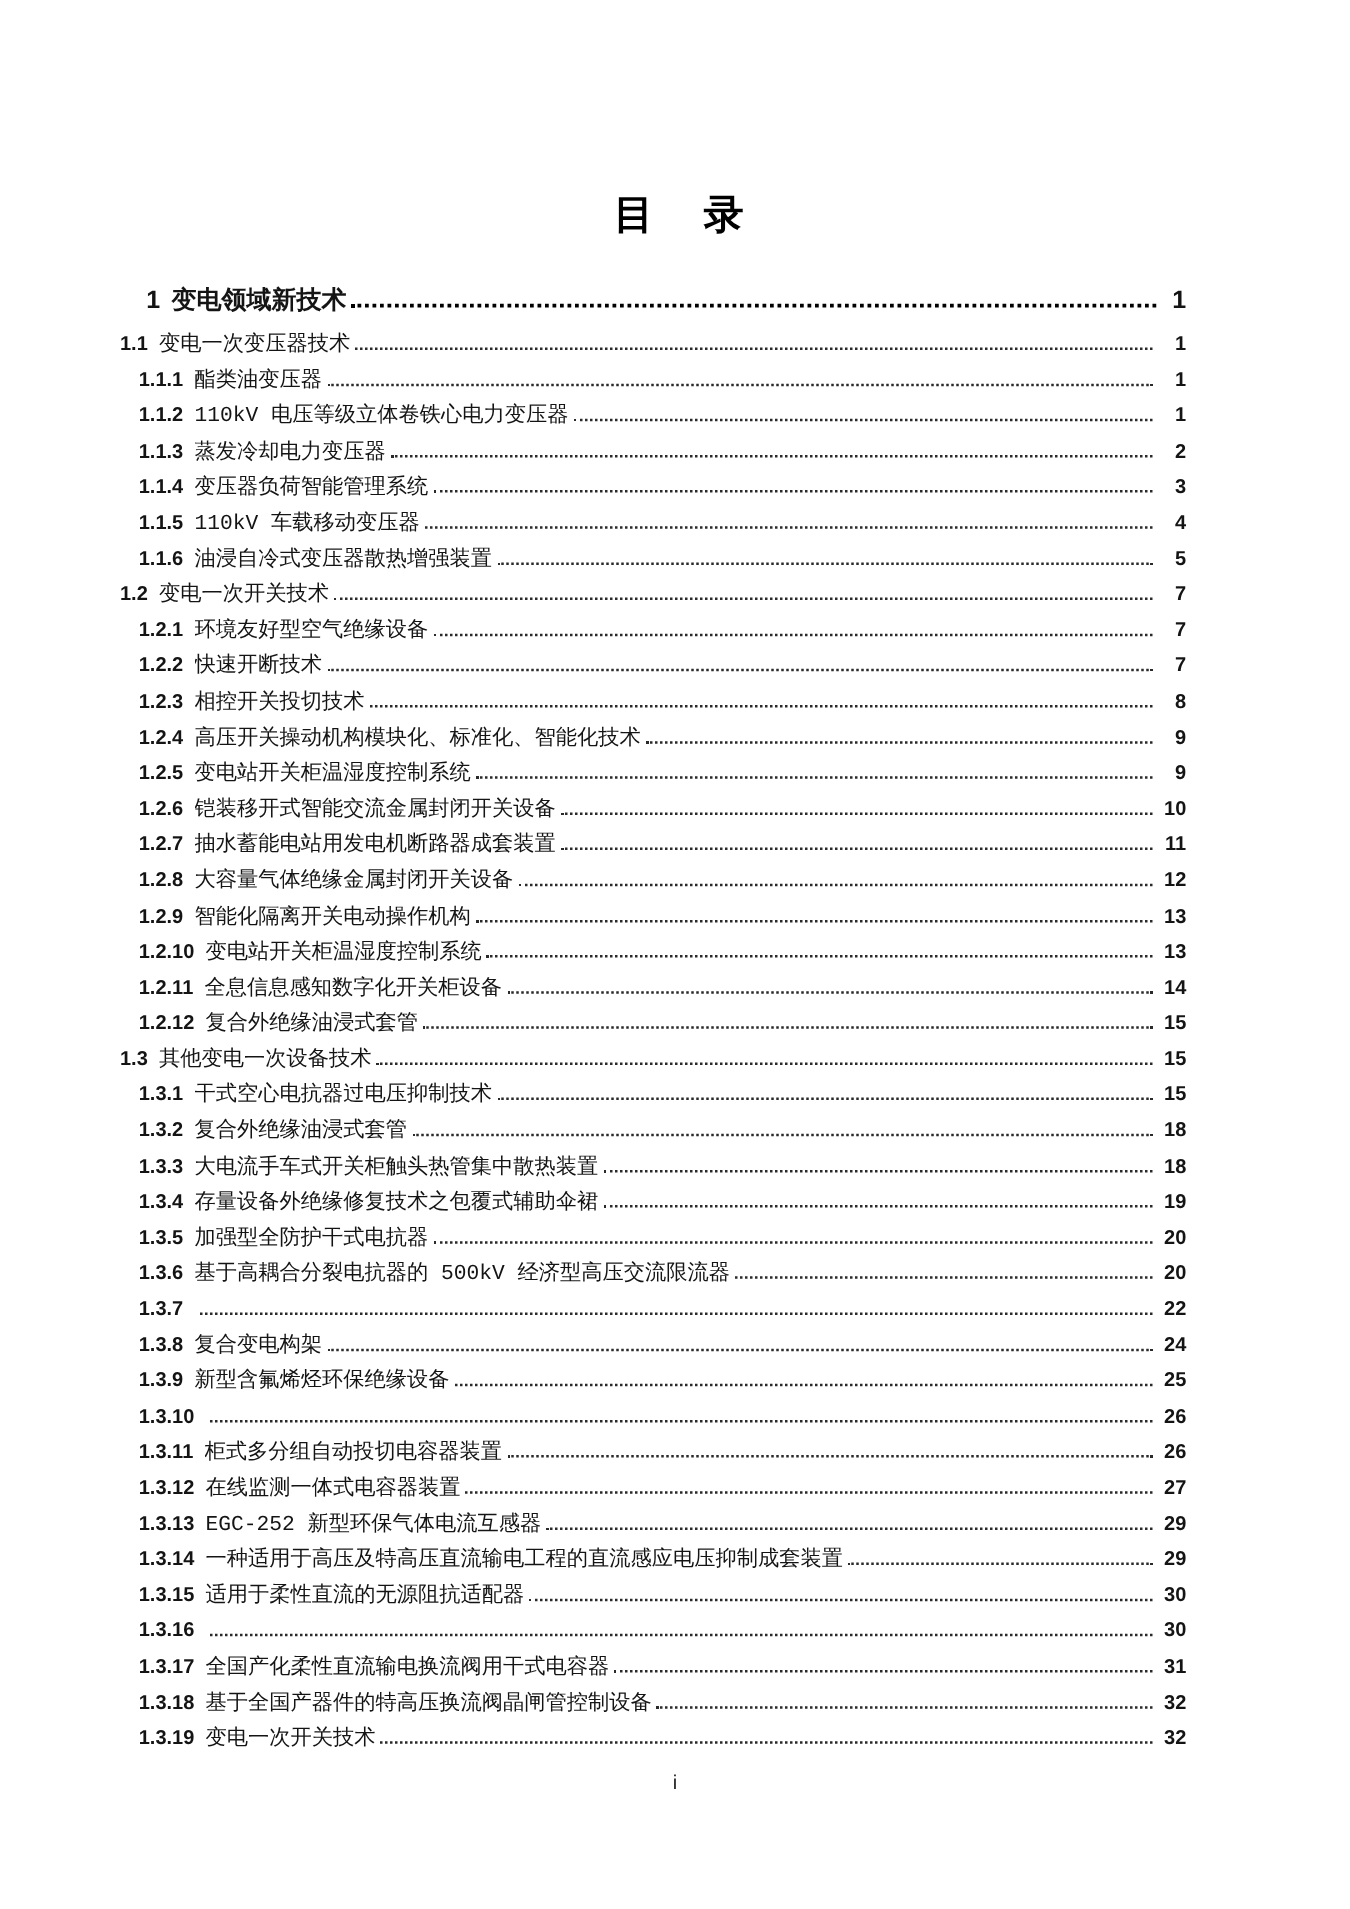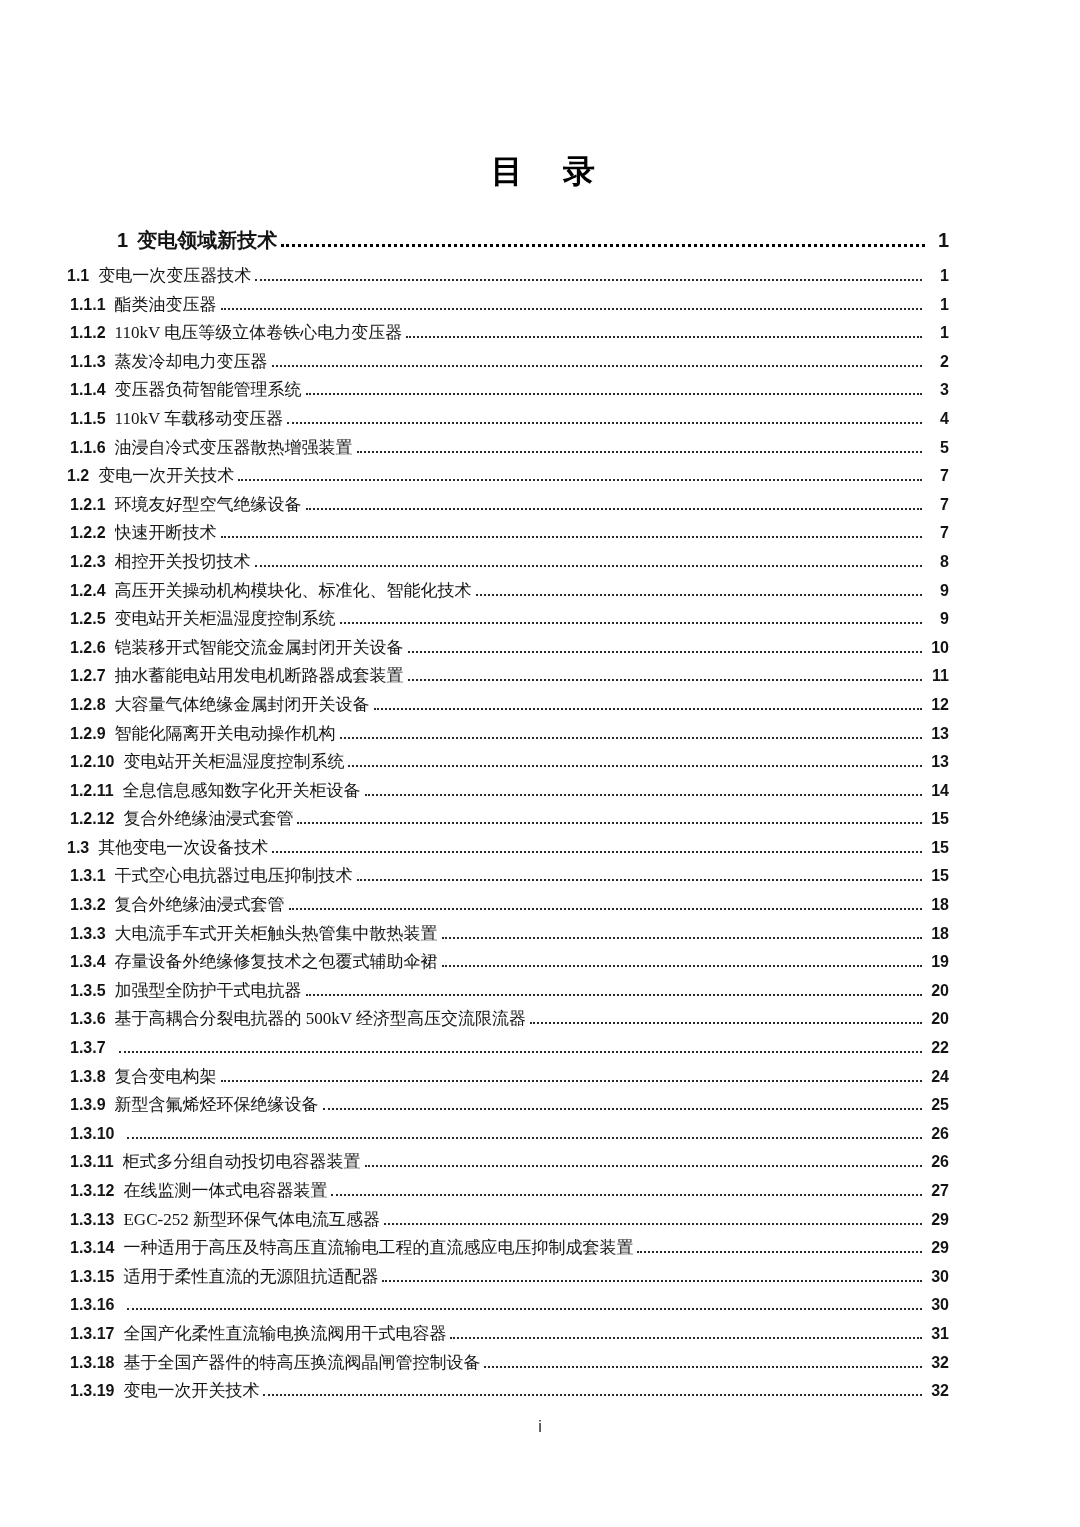--- a/index.html
+++ b/index.html
@@ -35,21 +35,21 @@
     padding-right:131px;
     box-sizing:border-box;
     white-space:nowrap;
   }
   .row .num{
     font-family:"Liberation Sans",sans-serif;
     font-weight:700;
     margin-right:9px;
     flex:0 0 auto;
   }
-  .row .label{flex:0 1 auto;overflow:hidden;}
+  .row .label{flex:0 1 auto;overflow:hidden;font-family:Liberation Mono, monospace;}
   .row .leader{
     flex:1 1 12px;
     border-bottom:2px dotted #2a2a2a;
     margin:0 3px 0 4px;
     min-width:12px;
   }
   .row .pg{
     font-family:"Liberation Sans",sans-serif;
     font-weight:700;
     flex:0 0 auto;
@@ -58,22 +58,22 @@
   }
 
   .lvl1{
     padding-left:117px;
     height:44px;line-height:44px;
     font-size:20px;
     font-weight:700;
     font-family:"Liberation Sans",sans-serif;
   }
   .lvl1 .leader{border-bottom:3px dotted #000;margin-right:0;}
-  .lvl2{padding-left:67px;font-size:17px;}
-  .lvl3{padding-left:70px;font-size:17px;}
+  .lvl2{padding-left:96px;font-size:17px;}
+  .lvl3{padding-left:111px;font-size:17px;}
   .lvl2 .num,.lvl3 .num{font-size:16px;}
   .lvl2 .pg,.lvl3 .pg{font-size:16px;}
 
   
   .footer{
     margin-top:12px;
     text-align:center;
     font-family:"Liberation Sans",sans-serif;
     font-size:16px;
     color:#222;

